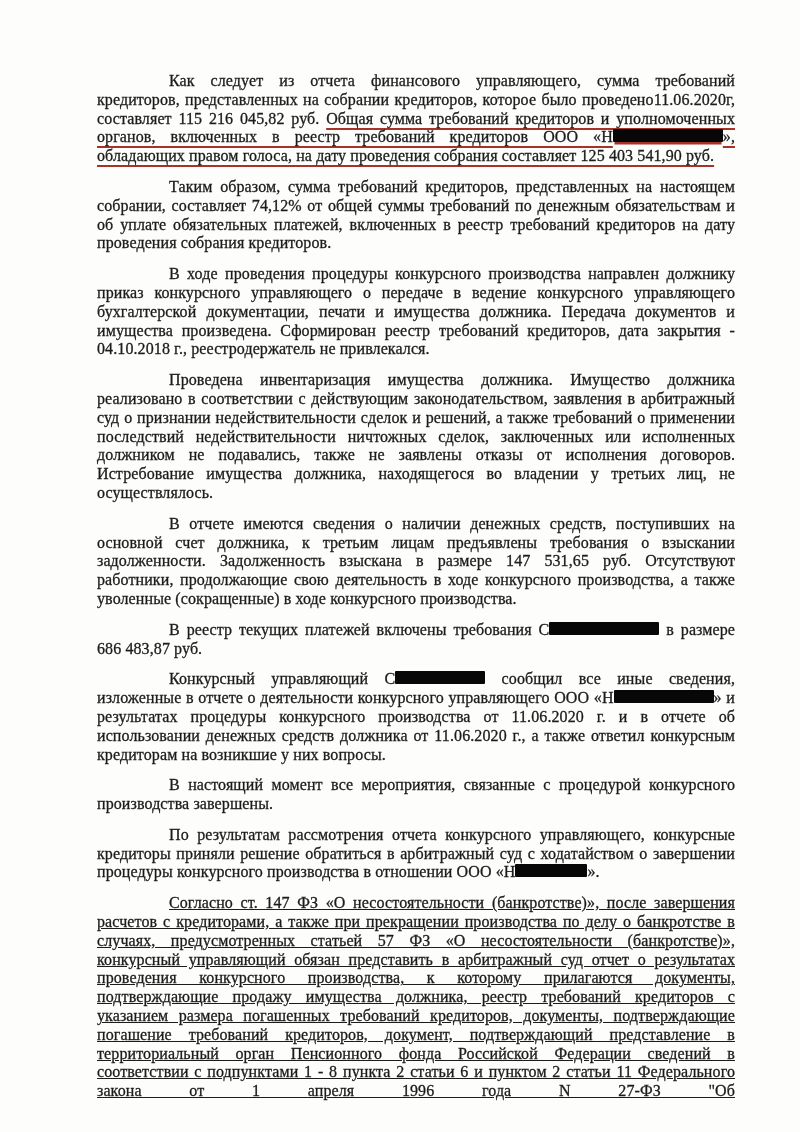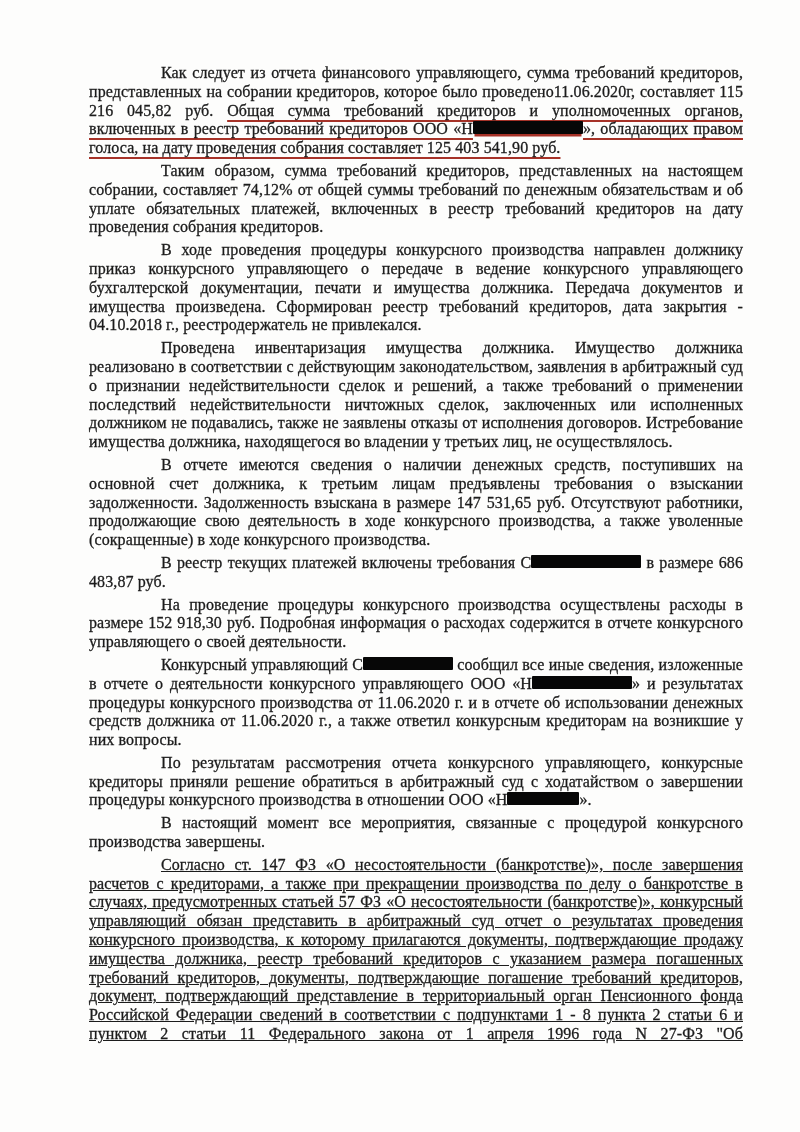--- a/index.html
+++ b/index.html
@@ -16,21 +16,21 @@
     left: 85px;
     top: 60px;
     width: 662px;
     color: var(--text-color, #1c1c1c);
     font-size: 16px;
     line-height: 18.8px;
     text-align: justify;
     letter-spacing: 0.1px;
     -webkit-text-stroke: 0.3px var(--text-color, #1c1c1c);
   }
-  .doc p { margin: 4px; text-indent: 72px; }
+  .doc p { margin: 12px; text-indent: 72px; }
   .doc p.last { text-align-last: justify; text-decoration: underline; }
   .ul {
     text-decoration: underline;
     text-decoration-color: var(--ul-color, #a63228);
     text-decoration-thickness: 2.2px;
     text-underline-offset: 3.5px;
     text-decoration-skip-ink: none;
   }
   .redact {
     display: inline-block;
@@ -48,19 +48,18 @@
 <body>
 
 <div class="page" style="background: rgb(253, 253, 252);">
   <div class="doc" id="doc-body">
       <p><span>Как следует из отчета финансового управляющего, сумма требований кредиторов, представленных на собрании кредиторов, которое было проведено11.06.2020г, составляет 115 216 045,82 руб. </span><span class="ul">Общая сумма требований кредиторов и уполномоченных органов, включенных в реестр требований кредиторов ООО «Н</span><span class="redact ul-block" style="width: 110px;">&nbsp;</span><span class="ul">», обладающих правом голоса, на дату проведения собрания составляет 125 403 541,90 руб.</span></p>
       <p><span>Таким образом, сумма требований кредиторов, представленных на настоящем собрании, составляет 74,12% от общей суммы требований по денежным обязательствам и об уплате обязательных платежей, включенных в реестр требований кредиторов на дату проведения собрания кредиторов.</span></p>
       <p><span>В ходе проведения процедуры конкурсного производства направлен должнику приказ конкурсного управляющего о передаче в ведение конкурсного управляющего бухгалтерской документации, печати и имущества должника. Передача документов и имущества произведена. Сформирован реестр требований кредиторов, дата закрытия - 04.10.2018 г., реестродержатель не привлекался.</span></p>
       <p><span>Проведена инвентаризация имущества должника. Имущество должника реализовано в соответствии с действующим законодательством, заявления в арбитражный суд о признании недействительности сделок и решений, а также требований о применении последствий недействительности ничтожных сделок, заключенных или исполненных должником не подавались, также не заявлены отказы от исполнения договоров. Истребование имущества должника, находящегося во владении у третьих лиц, не осуществлялось.</span></p>
       <p><span>В отчете имеются сведения о наличии денежных средств, поступивших на основной счет должника, к третьим лицам предъявлены требования о взыскании задолженности. Задолженность взыскана в размере 147 531,65 руб. Отсутствуют работники, продолжающие свою деятельность в ходе конкурсного производства, а также уволенные (сокращенные) в ходе конкурсного производства.</span></p>
       <p><span>В реестр текущих платежей включены требования С</span><span class="redact" style="width: 110px;">&nbsp;</span><span> в размере 686 483,87 руб.</span></p>
-      <p><span>На проведение процедуры конкурсного производства осуществлены расходы в размере 152 918,30 руб. Подробная информация о расходах содержится в отчете конкурсного управляющего о своей деятельности.</span></p>
       <p><span>Конкурсный управляющий С</span><span class="redact" style="width: 90px;">&nbsp;</span><span> сообщил все иные сведения, изложенные в отчете о деятельности конкурсного управляющего ООО «Н</span><span class="redact" style="width: 100px;">&nbsp;</span><span>» и результатах процедуры конкурсного производства от 11.06.2020 г. и в отчете об использовании денежных средств должника от 11.06.2020 г., а также ответил конкурсным кредиторам на возникшие у них вопросы.</span></p>
+      <p><span>В настоящий момент все мероприятия, связанные с процедурой конкурсного производства завершены.</span></p>
       <p><span>По результатам рассмотрения отчета конкурсного управляющего, конкурсные кредиторы приняли решение обратиться в арбитражный суд с ходатайством о завершении процедуры конкурсного производства в отношении ООО «Н</span><span class="redact" style="width: 72px;">&nbsp;</span><span>».</span></p>
-      <p><span>В настоящий момент все мероприятия, связанные с процедурой конкурсного производства завершены.</span></p>
       <p class="last"><span>Согласно ст. 147 ФЗ «О несостоятельности (банкротстве)», после завершения расчетов с кредиторами, а также при прекращении производства по делу о банкротстве в случаях, предусмотренных статьей 57 ФЗ «О несостоятельности (банкротстве)», конкурсный управляющий обязан представить в арбитражный суд отчет о результатах проведения конкурсного производства, к которому прилагаются документы, подтверждающие продажу имущества должника, реестр требований кредиторов с указанием размера погашенных требований кредиторов, документы, подтверждающие погашение требований кредиторов, документ, подтверждающий представление в территориальный орган Пенсионного фонда Российской Федерации сведений в соответствии с подпунктами 1 - 8 пункта 2 статьи 6 и пунктом 2 статьи 11 Федерального закона от 1 апреля 1996 года N 27-ФЗ "Об</span></p>
     </div>
 </div>
 
 </body></html>

